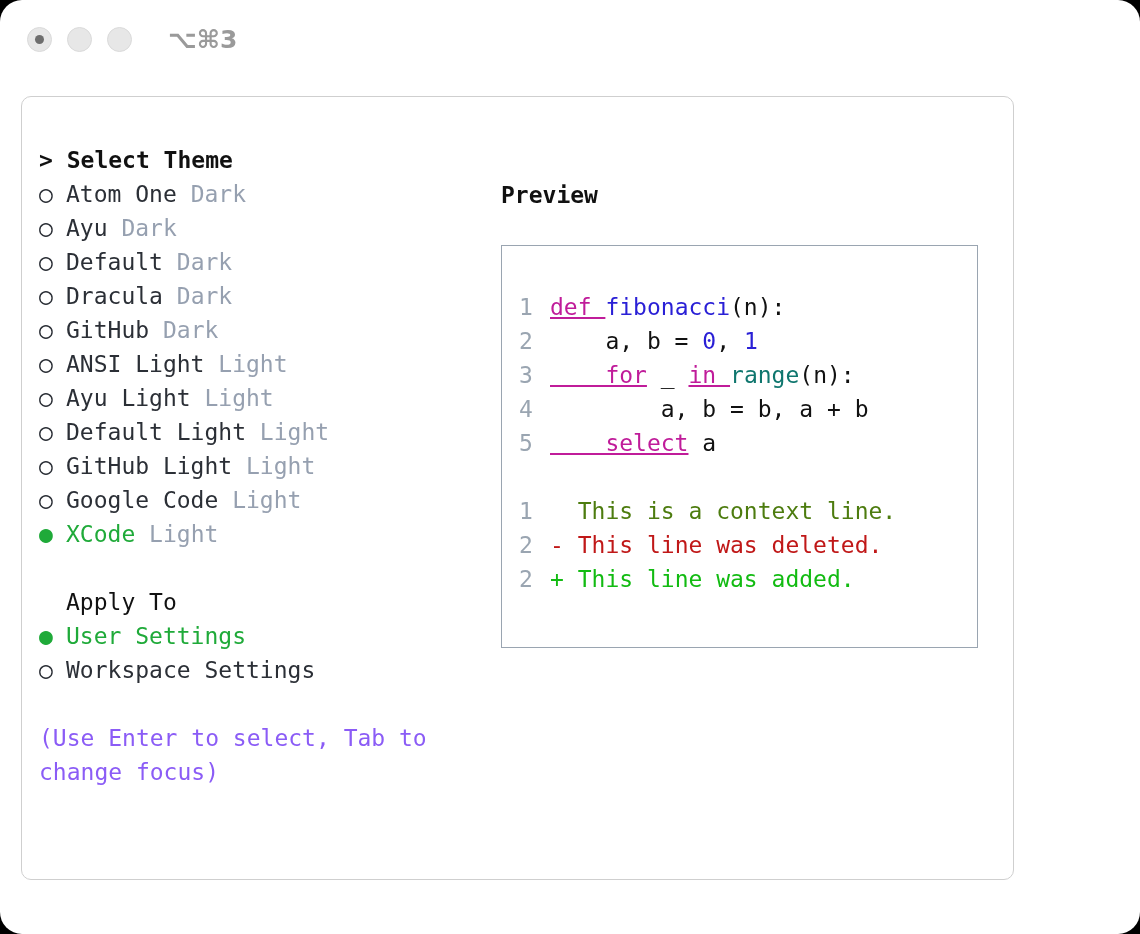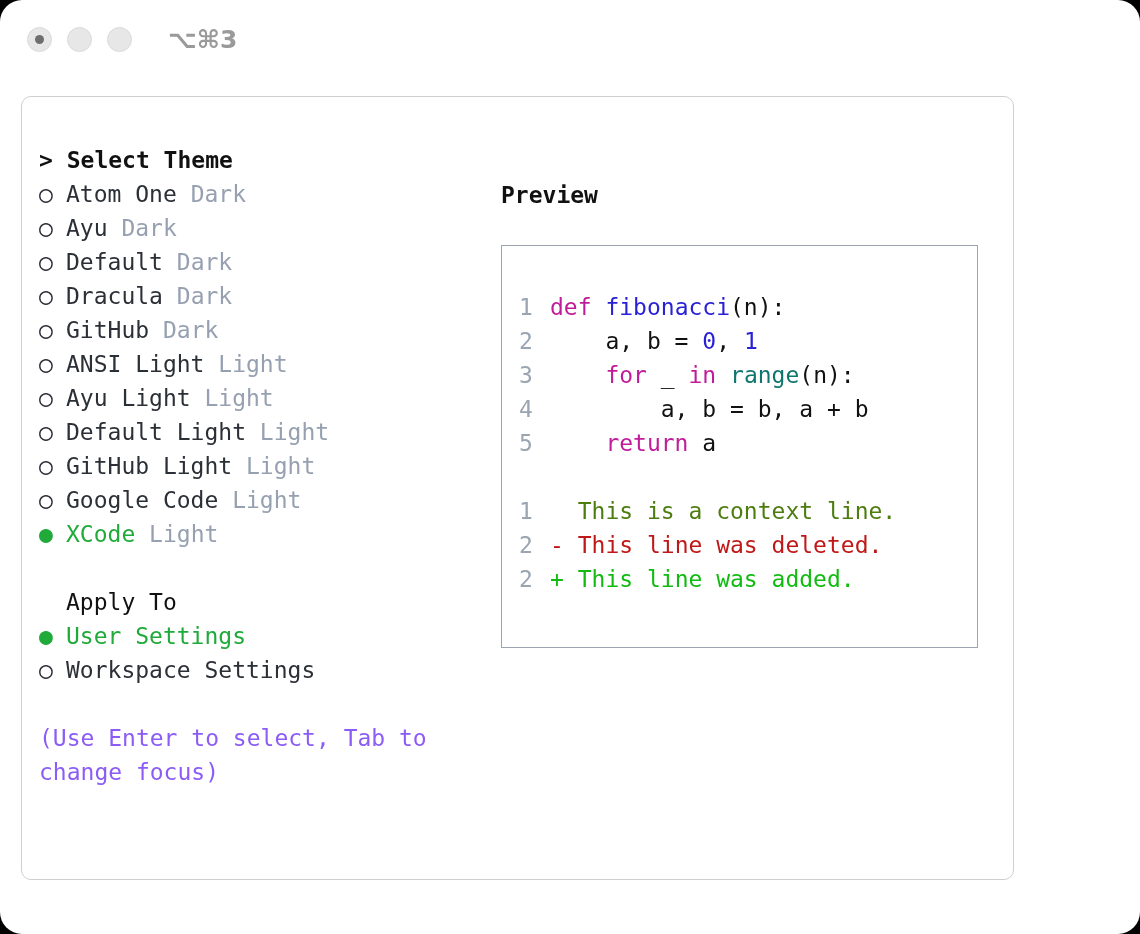--- a/index.html
+++ b/index.html
@@ -161,21 +161,21 @@
     white-space: pre;
     padding-left: 17px;
   }
   .ln {
     display: inline-block;
     width: 31px;
     color: #9aa5b1;
   }
   .blank-line { height: 34px; }
 
-  .tok-kw    { color: #c01c9a; }
+  .tok-kw    { color: #c01c9a; text-decoration: underline; }
   .tok-fn    { color: #2a20d6; }
   .tok-num   { color: #2a20d6; }
   .tok-builtin { color: #0f766e; }
   .tok-plain { color: #111111; }
   .tok-ctx   { color: #4d7c0f; }
   .tok-del   { color: #c01818; }
   .tok-add   { color: #12bb12; }
 </style>
 </head>
 <body>
@@ -225,21 +225,21 @@
 
       <div id="right-col">
         <div class="section-header">Preview</div>
 
         <div id="preview-box">
           <div id="code-block">
               <div class="code-line"><span class="ln">1</span><span class="tok-kw">def </span><span class="tok-fn">fibonacci</span><span class="tok-plain">(n):</span></div>
               <div class="code-line"><span class="ln">2</span><span class="tok-plain">    a, b = </span><span class="tok-num">0</span><span class="tok-plain">, </span><span class="tok-num">1</span></div>
               <div class="code-line"><span class="ln">3</span><span class="tok-kw">    for</span><span class="tok-plain"> _ </span><span class="tok-kw">in </span><span class="tok-builtin">range</span><span class="tok-plain">(n):</span></div>
               <div class="code-line"><span class="ln">4</span><span class="tok-plain">        a, b = b, a + b</span></div>
-              <div class="code-line"><span class="ln">5</span><span class="tok-kw">    return</span><span class="tok-plain"> a</span></div>
+              <div class="code-line"><span class="ln">5</span><span class="tok-kw">    select</span><span class="tok-plain"> a</span></div>
             </div>
           <div class="blank-line"></div>
           <div id="diff-block">
               <div class="code-line"><span class="ln">1</span><span class="tok-ctx">  </span><span class="tok-ctx">This is a context line.</span></div>
               <div class="code-line"><span class="ln">2</span><span class="tok-del">- </span><span class="tok-del">This line was deleted.</span></div>
               <div class="code-line"><span class="ln">2</span><span class="tok-add">+ </span><span class="tok-add">This line was added.</span></div>
             </div>
         </div>
       </div>
 

